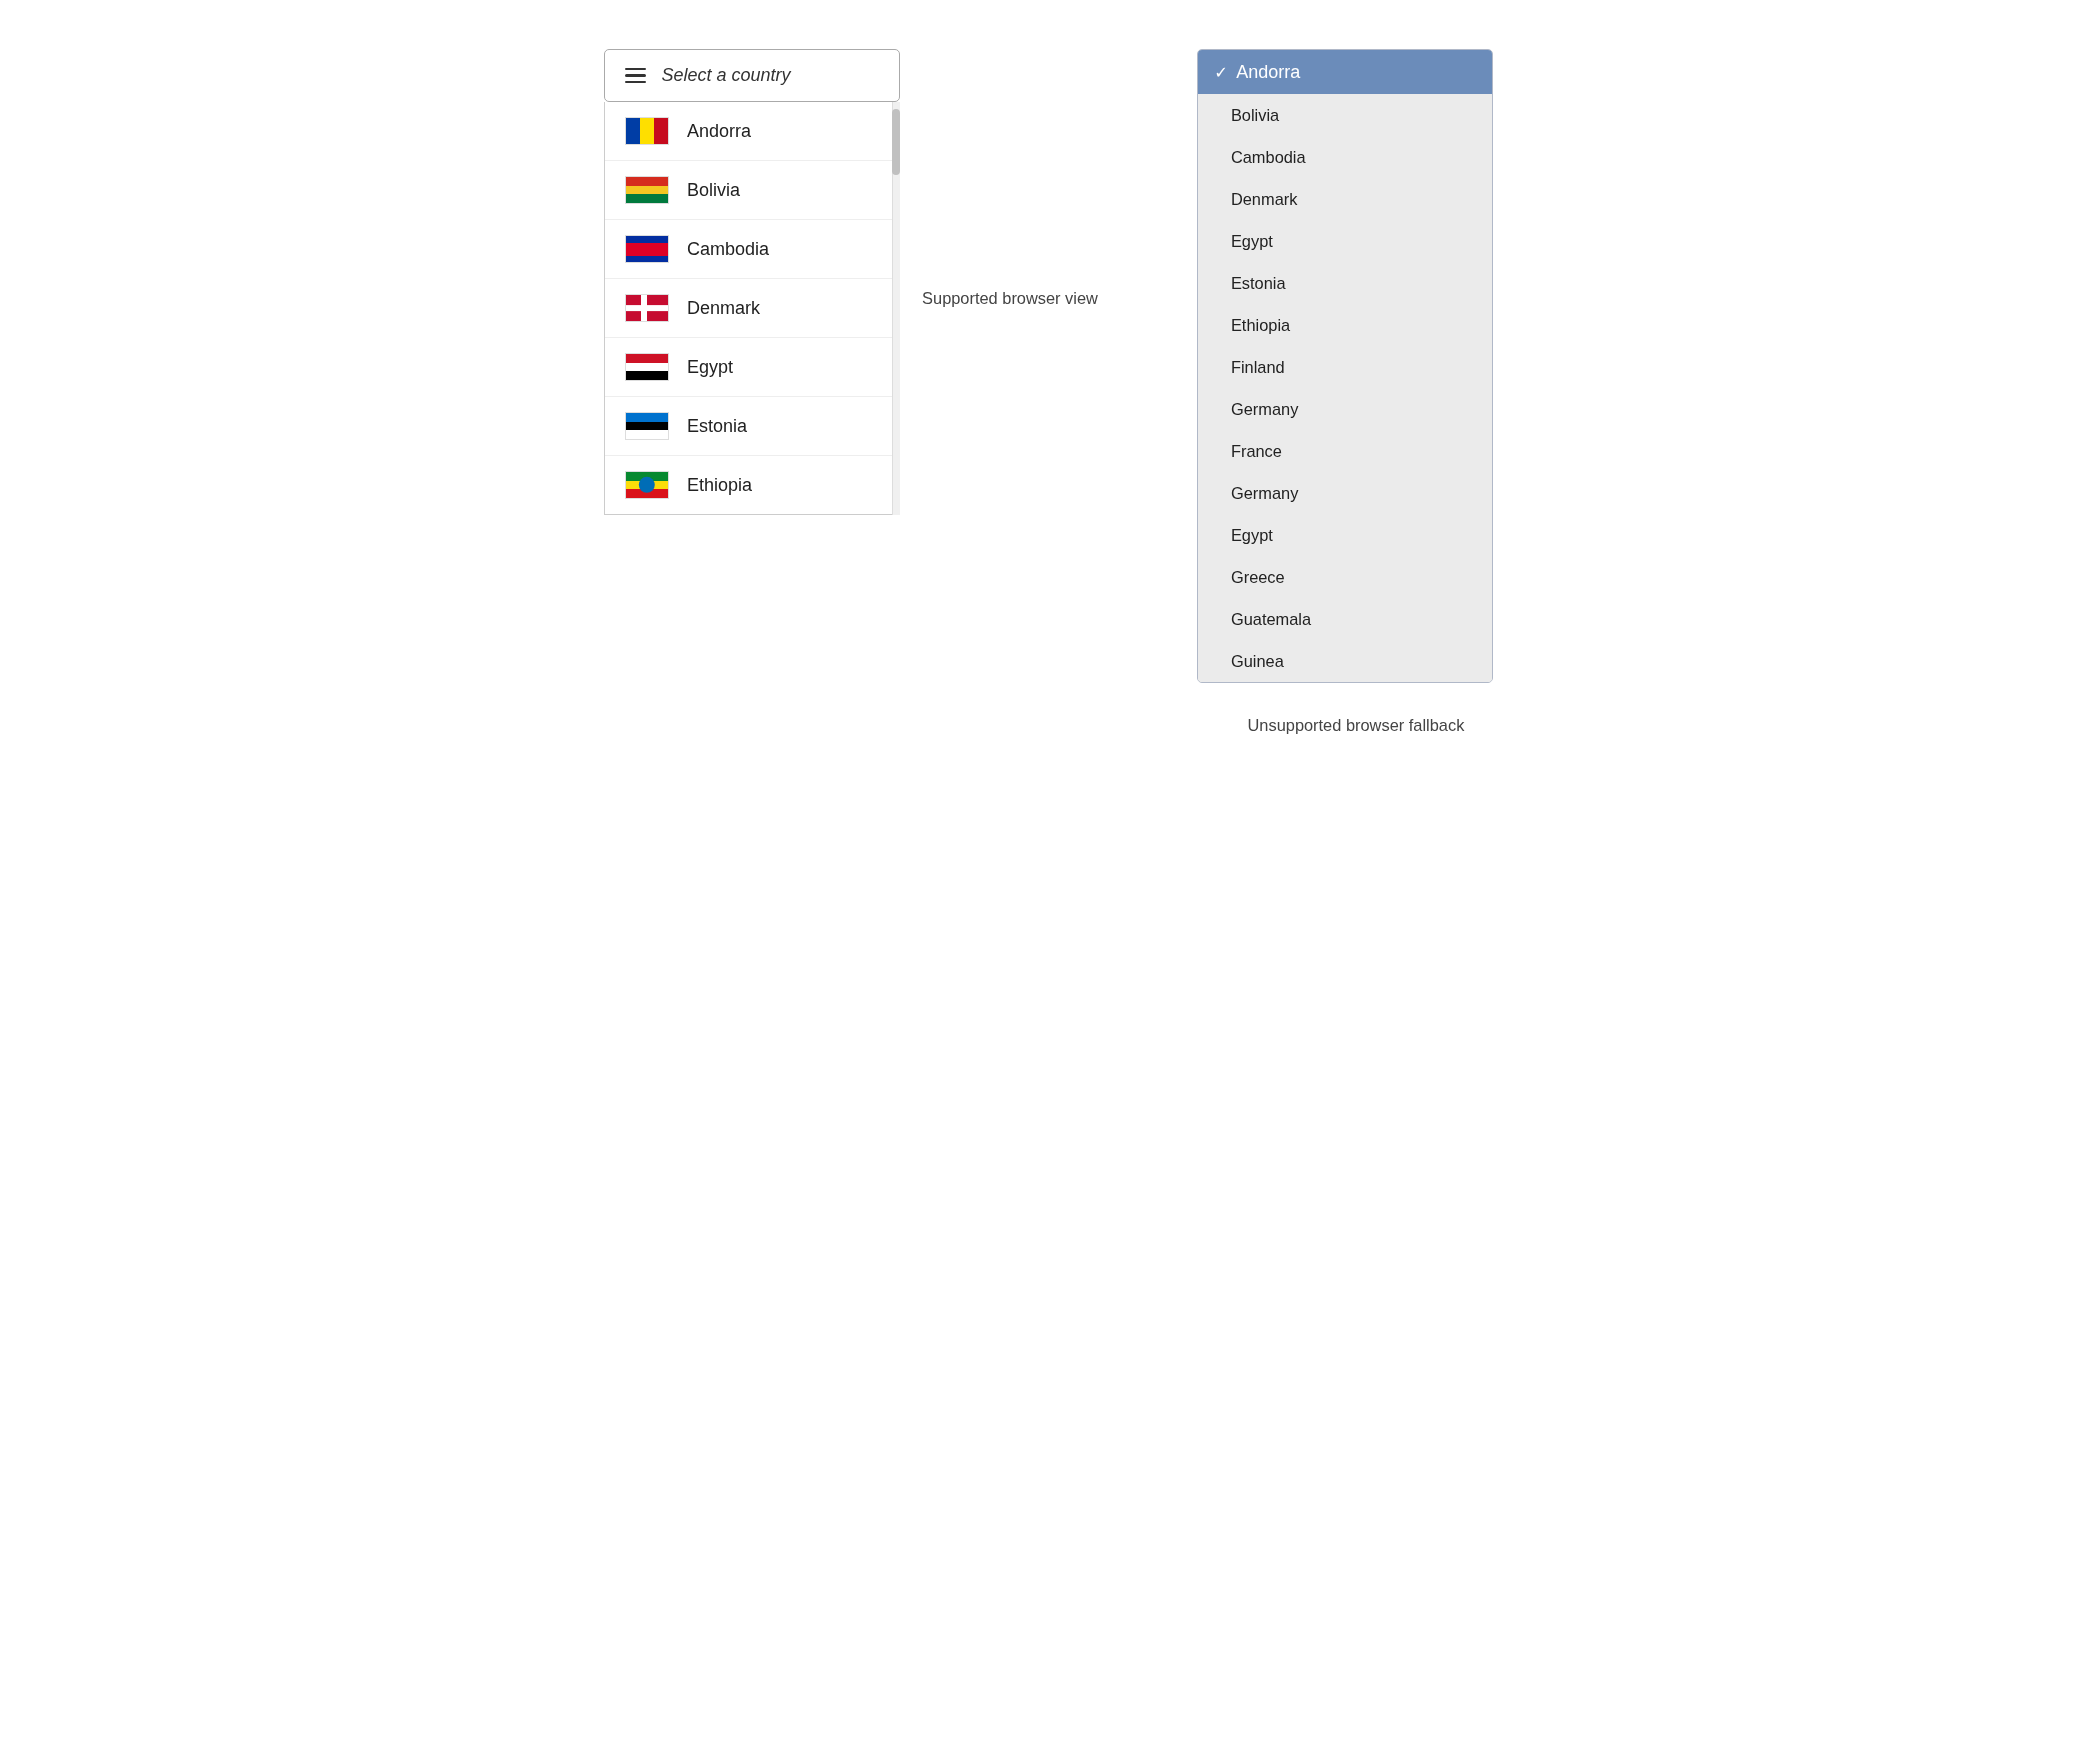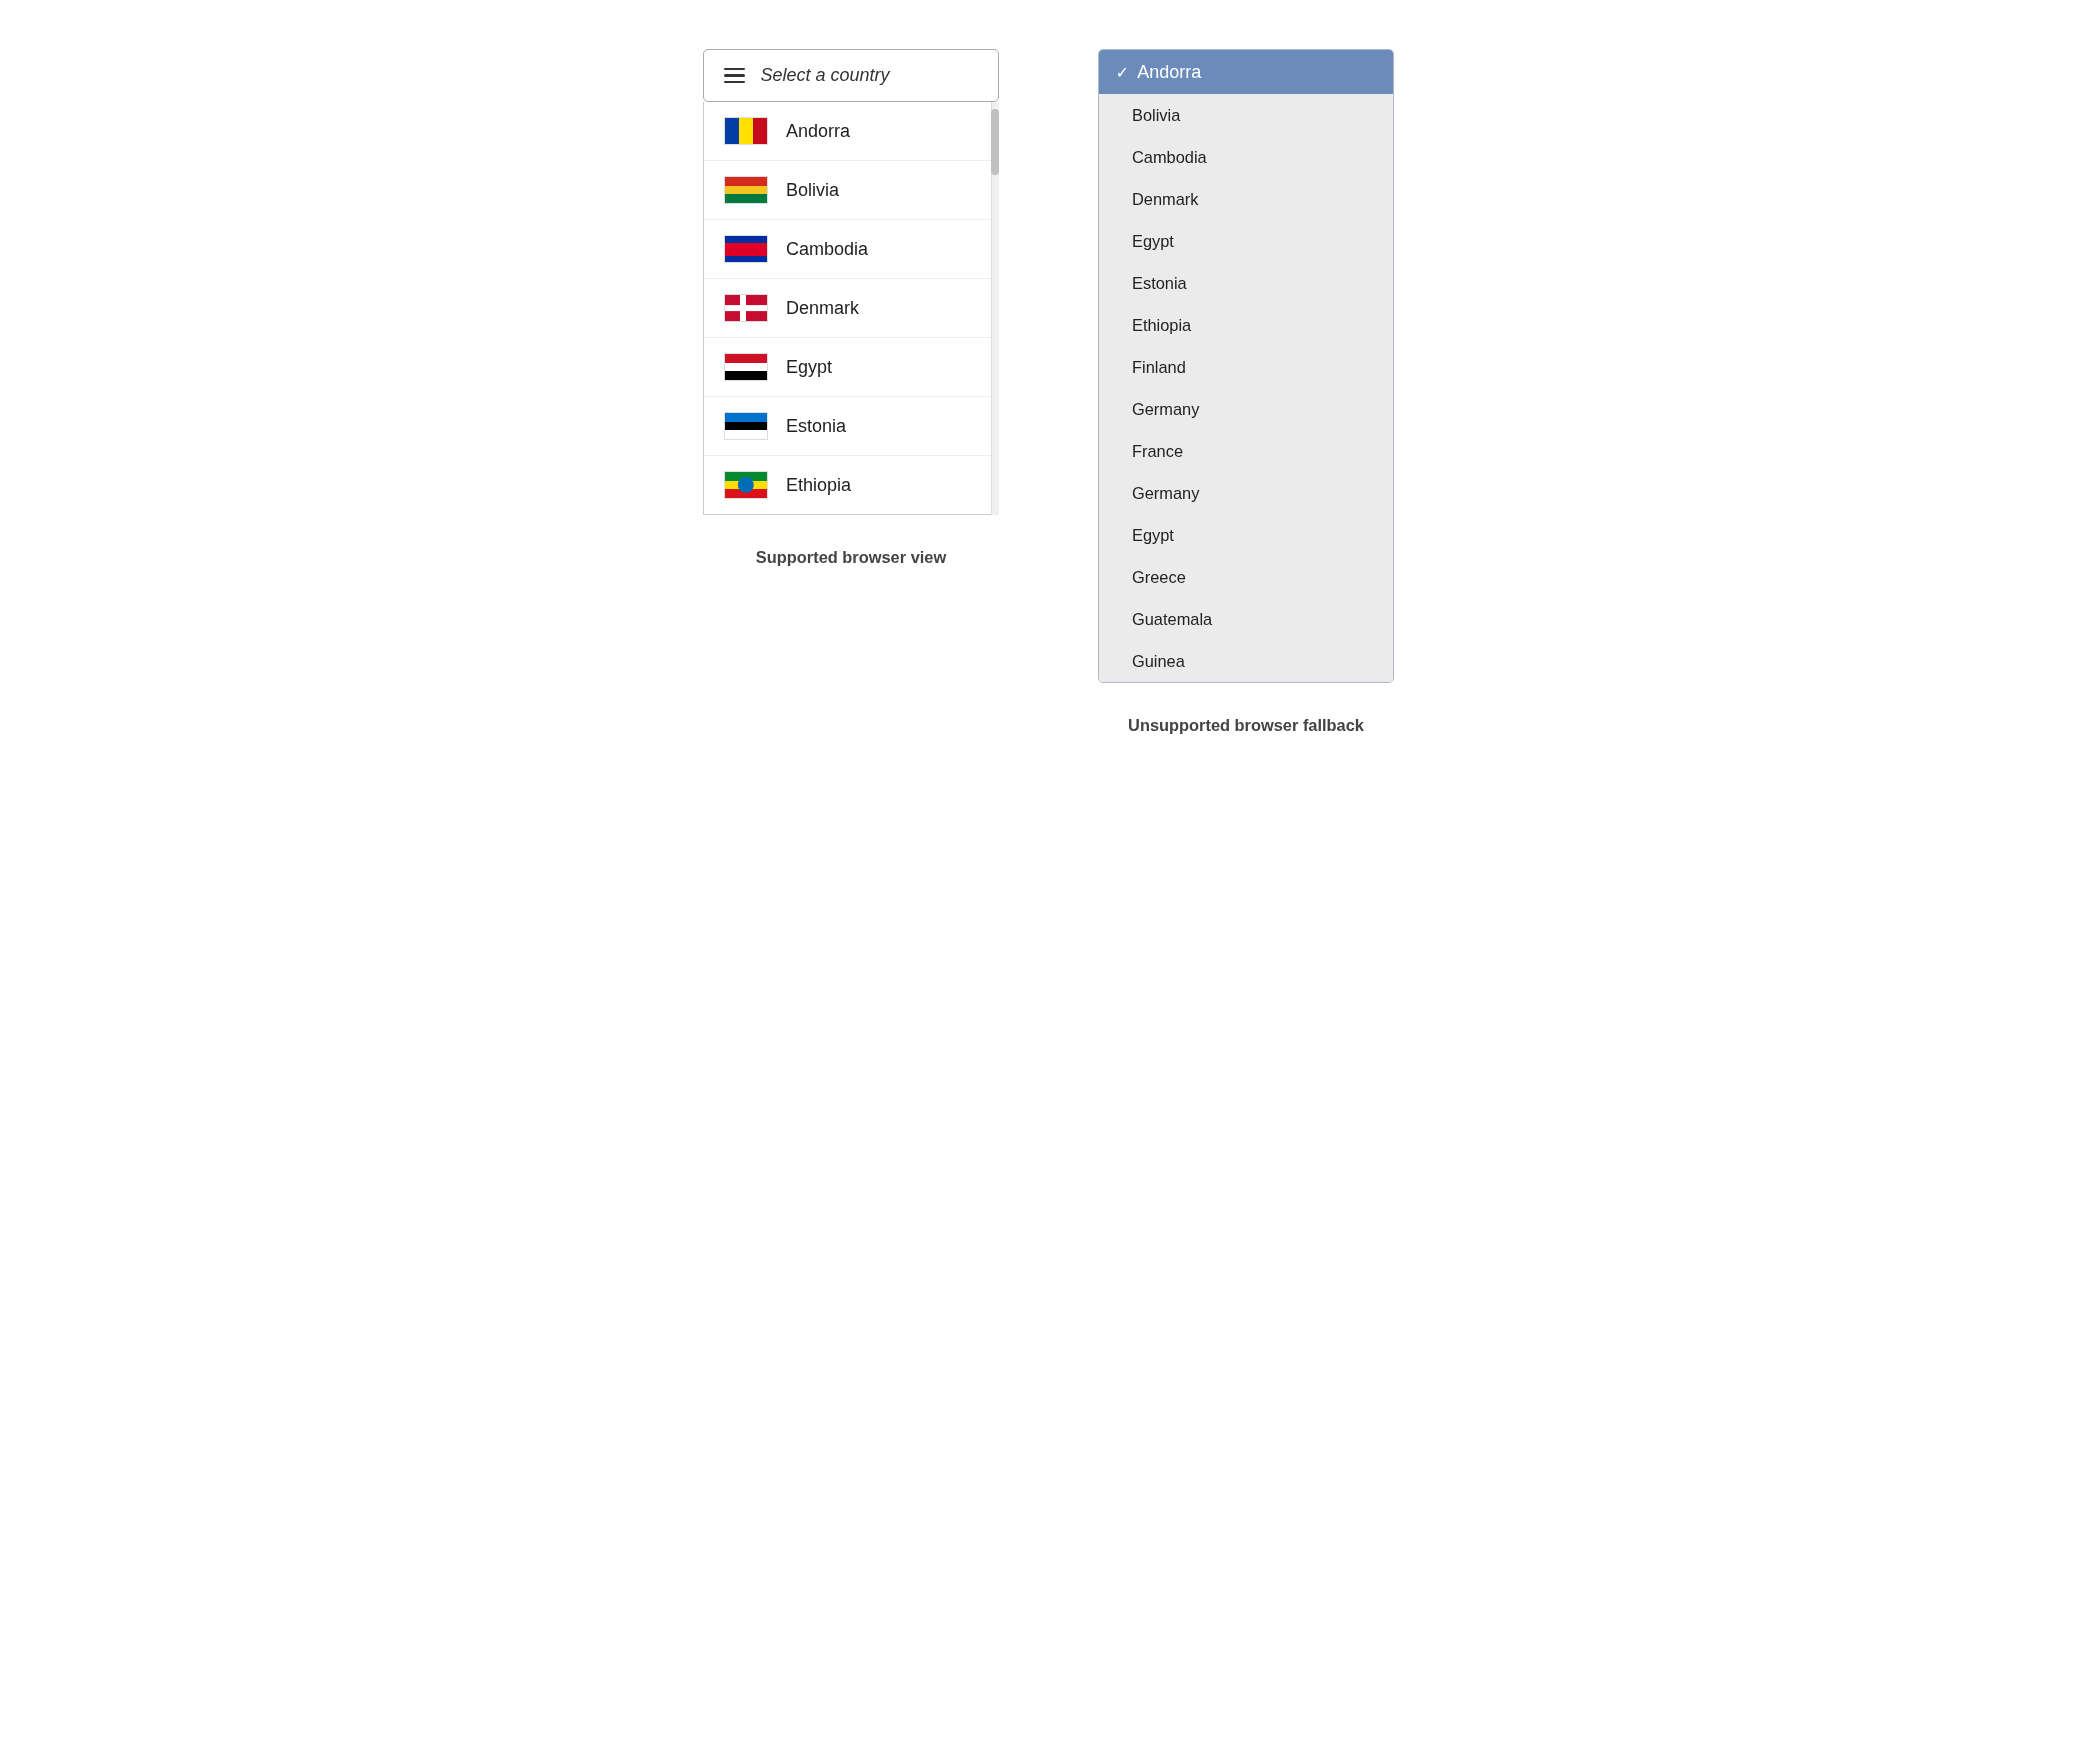--- a/index.html
+++ b/index.html
@@ -16,21 +16,21 @@
 
     .page-wrapper {
       display: flex;
       gap: 99px;
       align-items: flex-start;
     }
 
     
     .left-panel {
       display: flex;
-      flex-direction: column;
+      flex-direction: row;
       align-items: center;
       gap: 0;
     }
 
     .custom-select-container {
       width: 296px;
     }
 
     .custom-select-trigger {
       display: flex;
@@ -205,21 +205,22 @@
       width: 8.2px;
       height: 66px;
       background: #c0c0c0;
       border-radius: 4.1px;
     }
 
     .panel-label {
       margin-top: 33px;
       font-size: 16.4px;
       color: #444;
-      font-weight: 700;
+      font-weight: 400;
+      margin-left: 22px;
     }
 
     
     .right-panel {
       display: flex;
       flex-direction: column;
       align-items: center;
     }
 
     .native-select-wrapper {

